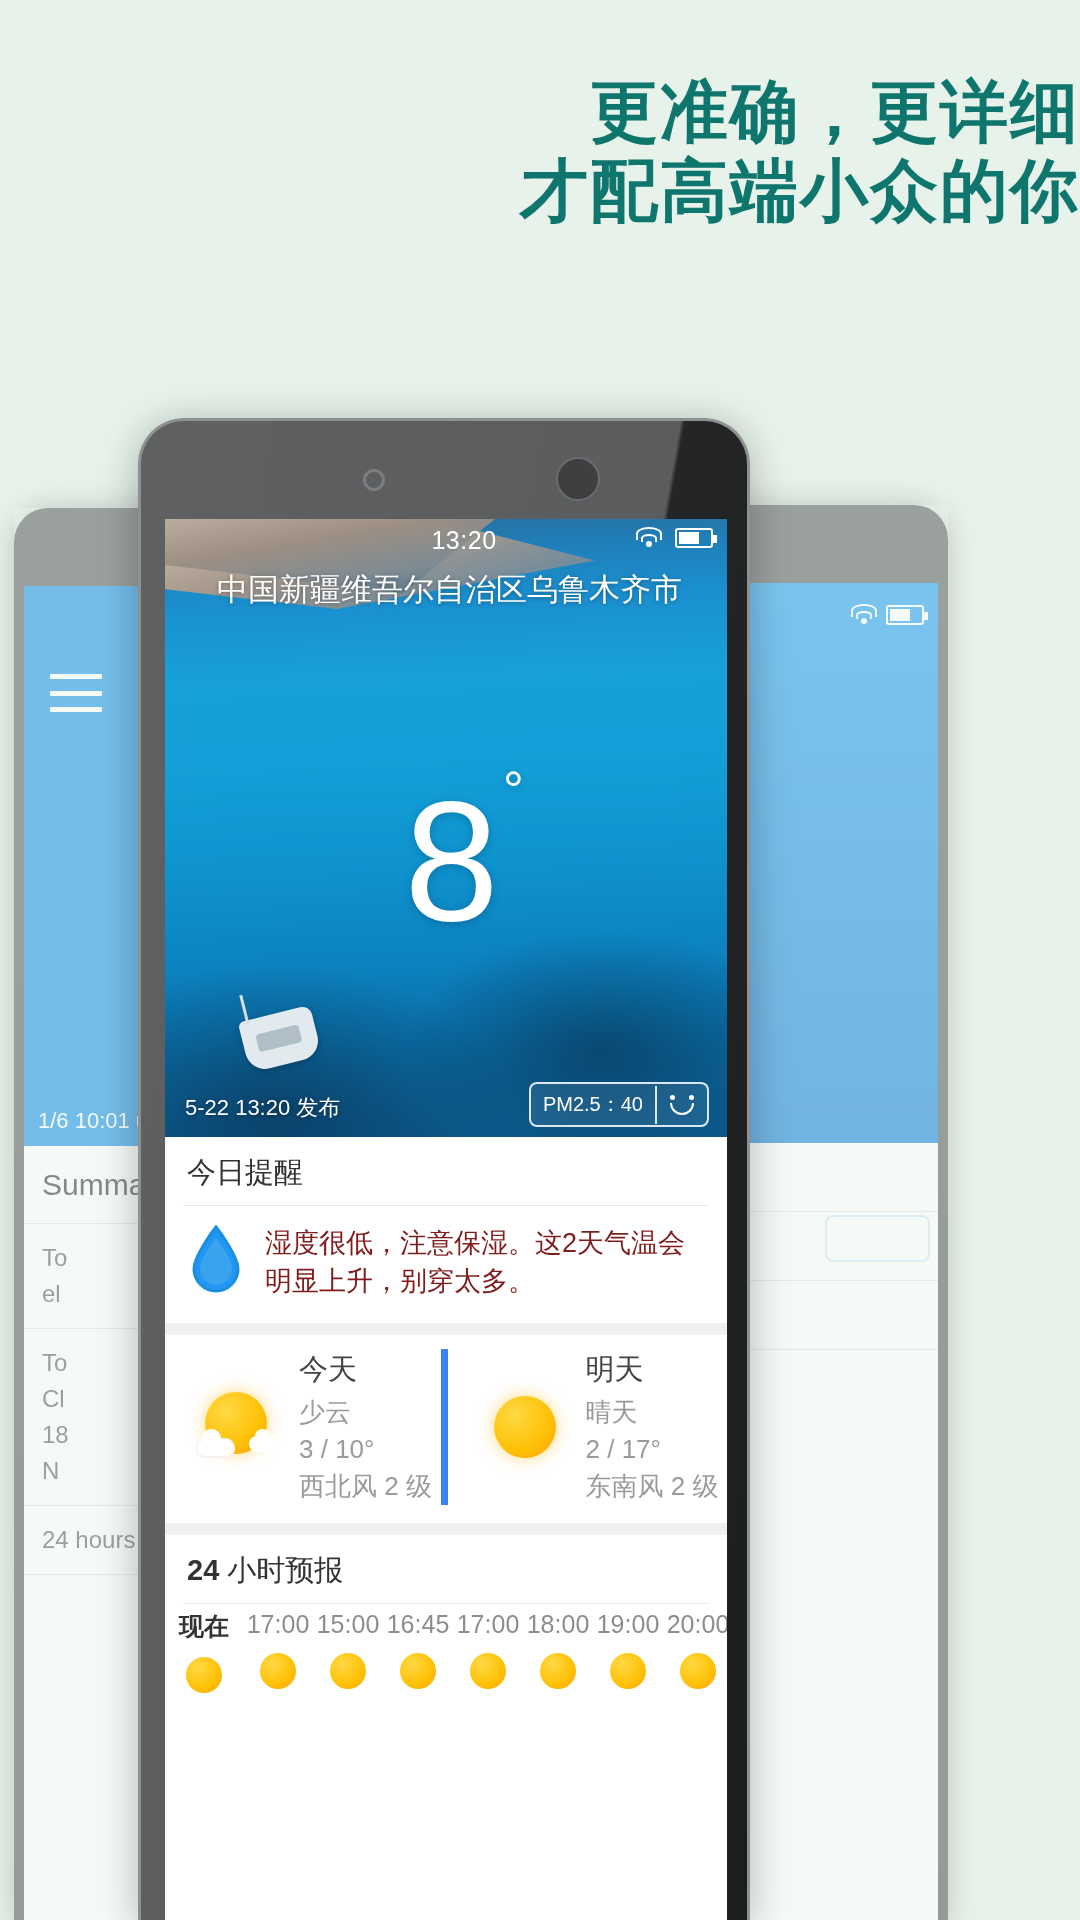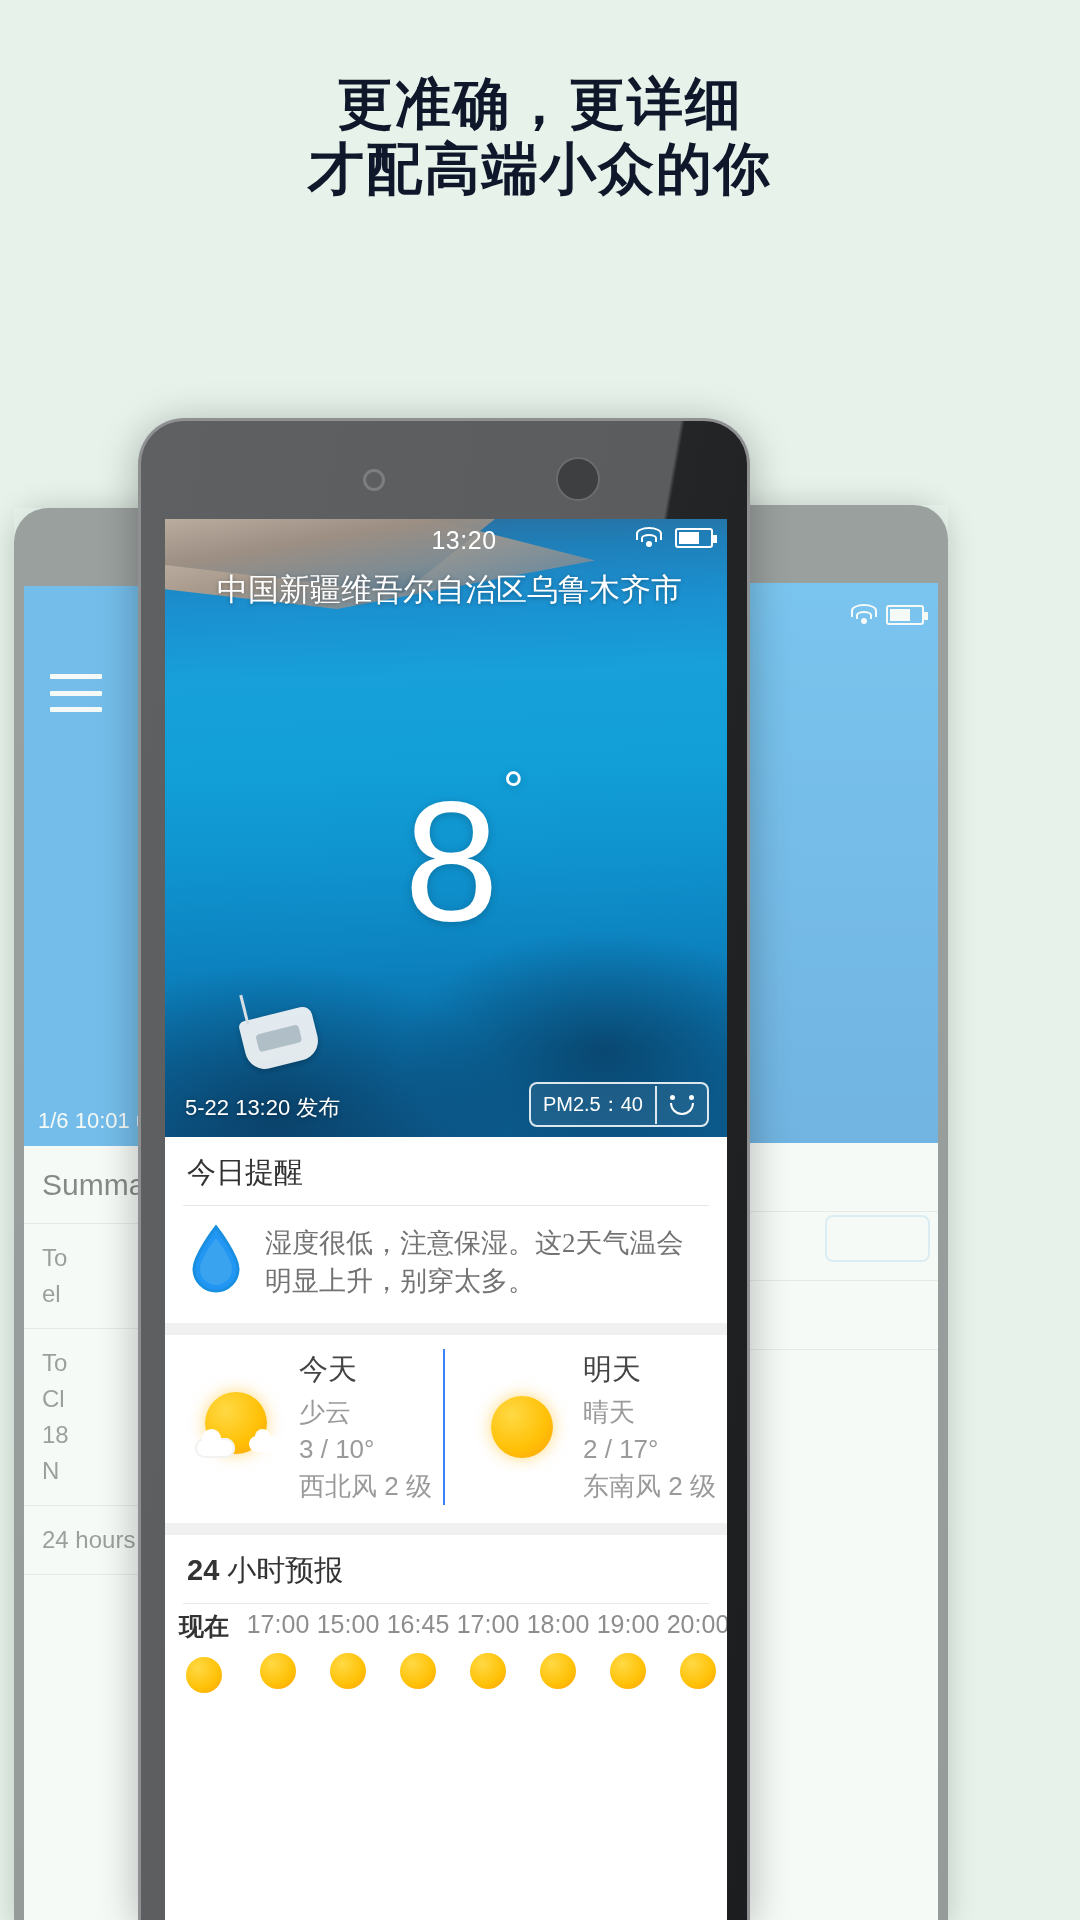--- a/index.html
+++ b/index.html
@@ -6,22 +6,22 @@
   html, body { width:1080px; height:1920px; overflow:hidden; }
   body {
     font-family:"Liberation Sans","DejaVu Sans",sans-serif;
     background:#e6f2ea;
     position:relative;
   }
 
   
   .headline {
     position:absolute; top:72px; left:0; width:1080px;
-    text-align:center; color:#0f172a;
-    font-size:56px; line-height:1.16; font-weight:700;
+    text-align:right; color:#0f766e;
+    font-size:68px; line-height:1.16; font-weight:700;
     letter-spacing:2px;
   }
   .headline .l2 { display:block; }
 
   
   .side-phone {
     position:absolute; top:0; border-radius:40px;
     background:#4b4d4f;
     box-shadow:0 0 30px rgba(0,0,0,.18);
   }
@@ -179,25 +179,25 @@
 
   
   .card { background:#fff; }
   .card-title { font-size:29px; color:#333; padding:16px 22px 12px; }
   .divider { height:1px; background:#e8e8e8; margin:0 18px; }
   .sep { height:12px; background:#f0f0f0; }
 
   .tip-row { display:flex; align-items:flex-start; padding:18px 22px 22px; gap:20px; }
   .drop { width:58px; height:70px; flex:none; position:relative; }
   .drop svg { width:58px; height:70px; display:block; }
-  .tip-text { font-size:27px; color:#737373; line-height:1.42;font-family:Liberation Serif, serif; }
+  .tip-text { font-size:27px; color:#7f1d1d; line-height:1.42; }
 
   .two-day { display:flex; padding:14px 0 18px; }
   .day { flex:1; display:flex; align-items:center; gap:18px; padding-left:30px; }
-  .day + .day { border-left:2px solid #3b82f6; padding-left:34px; }
+  .day + .day { border-left:7px solid #3b82f6; padding-left:34px; }
   .dayico { width:86px; height:86px; flex:none; position:relative; }
   .sun-c { position:absolute; left:10px; top:8px; width:62px; height:62px; border-radius:50%;
            background:radial-gradient(circle at 34% 30%, #ffd944 0%, #ffc107 58%, #fca00a 100%);
            box-shadow:0 0 16px rgba(255,183,0,.5); }
   .cloud1 { position:absolute; left:0px; bottom:12px; width:40px; height:20px; background:#fff;
             border-radius:12px; box-shadow:0 0 0 2px #f2f2f2 inset; }
   .cloud1:before{content:"";position:absolute;left:7px;top:-9px;width:19px;height:19px;background:#fff;border-radius:50%;}
   .cloud2 { position:absolute; right:2px; bottom:18px; width:30px; height:16px; background:#fff; border-radius:10px; }
   .cloud2:before{content:"";position:absolute;left:6px;top:-7px;width:15px;height:15px;background:#fff;border-radius:50%;}
   .dayinfo { font-size:26px; color:#9a9a9a; line-height:1.42; }

